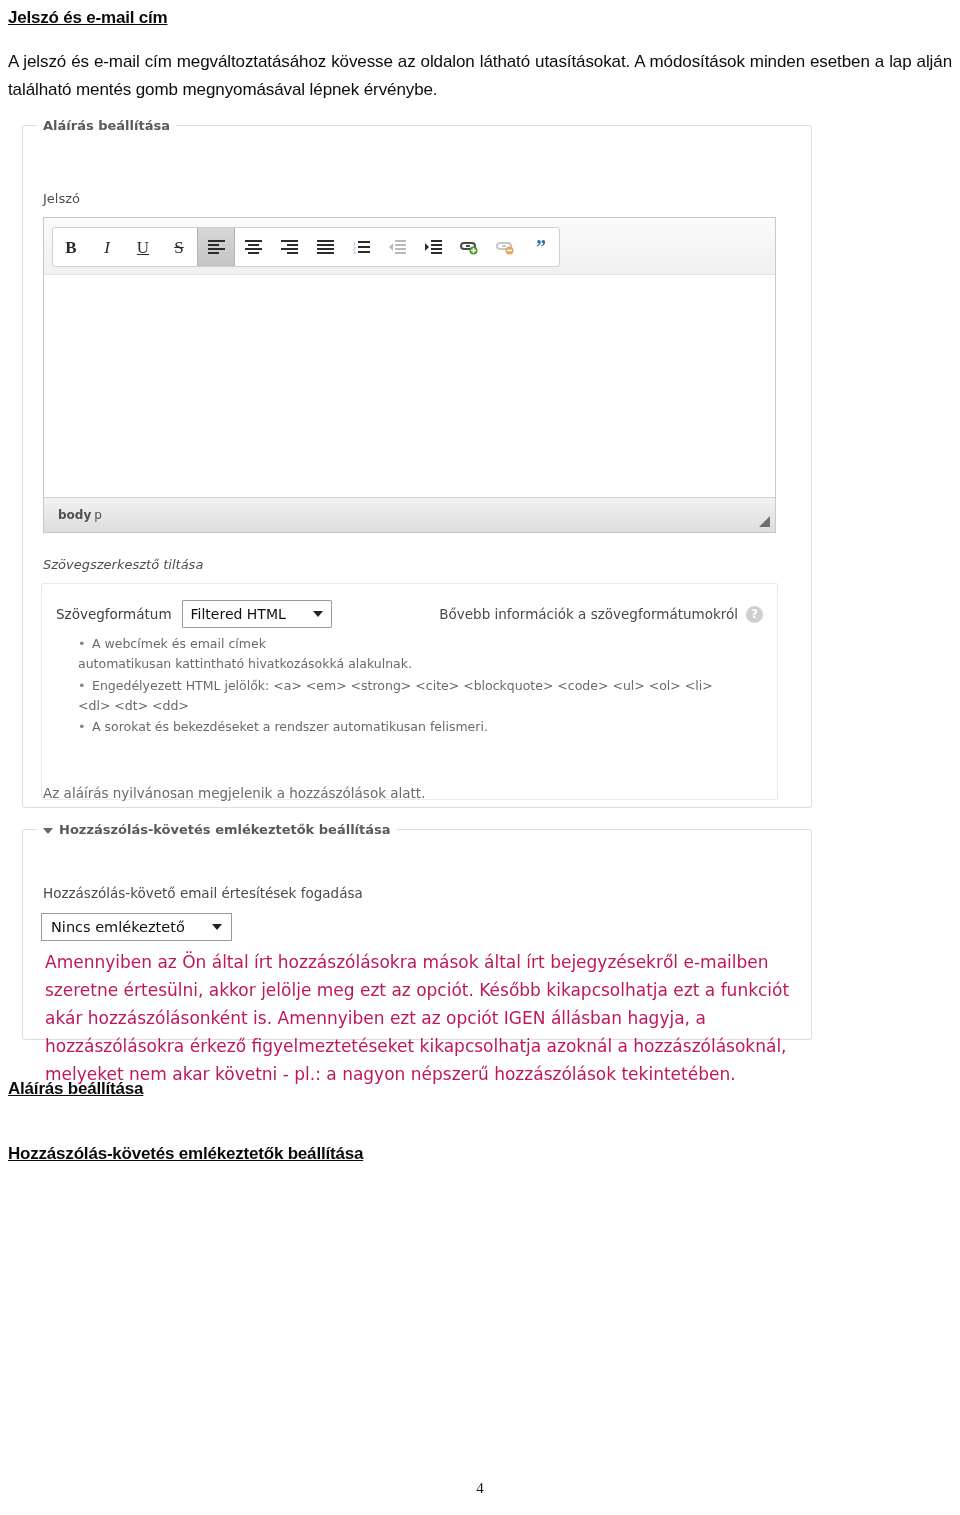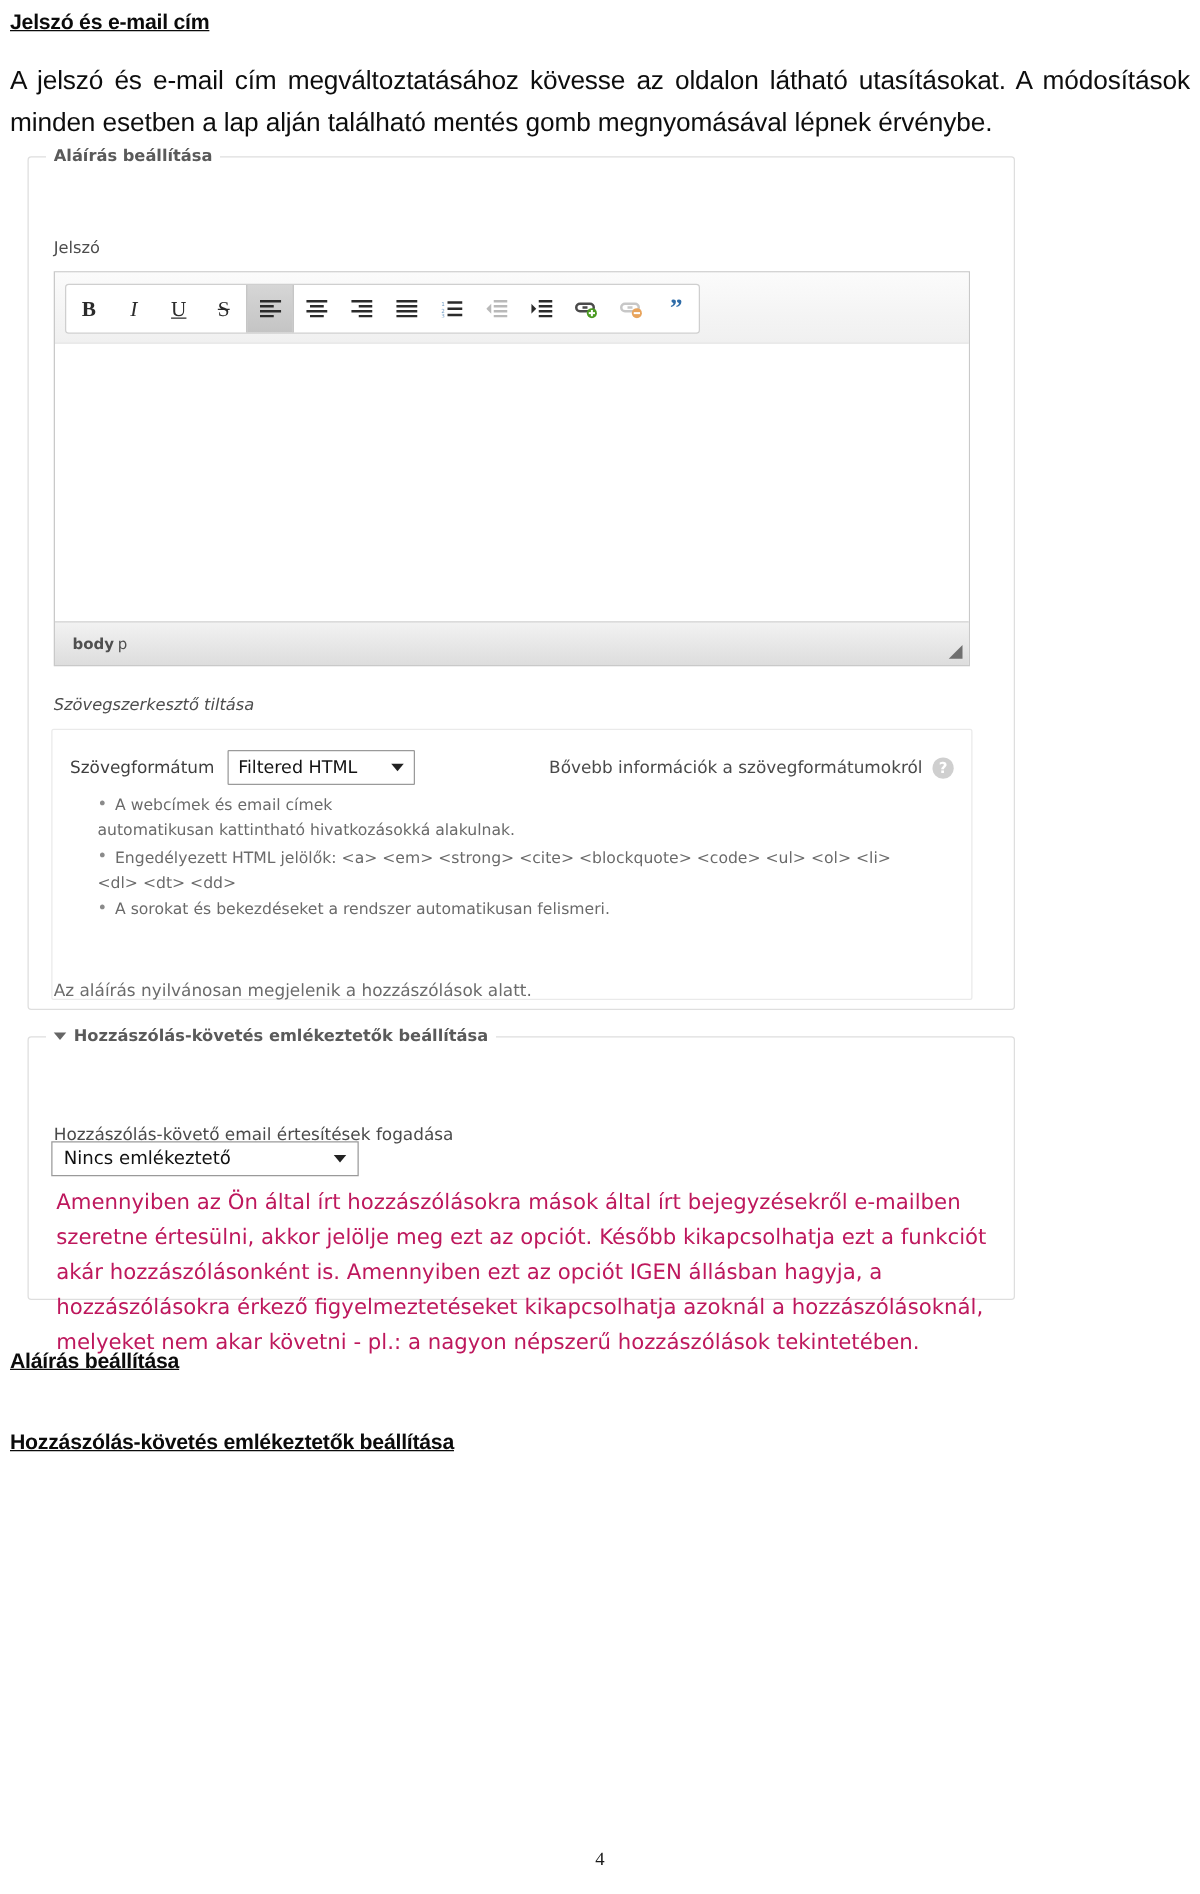--- a/index.html
+++ b/index.html
@@ -20,21 +20,21 @@
   
   .doc-heading {
     font-size: 17px;
     font-weight: bold;
     letter-spacing: -0.2px;
     color: #0b0b0b;
     margin: 0;
     text-decoration: underline;
   }
   .doc-para {
-    font-size: 21px;
+    font-size: 17px;
     line-height: 1.62;
     color: #0d0d0d;
     margin: 0;
     letter-spacing: -0.1px;
   }
   .justify { text-align: justify; text-align-last: left; }
 
   #top-block { position: absolute; left: 8px; top: 8px; width: 944px; }
   #top-block .doc-heading { margin-bottom: 20px; }
 
@@ -286,29 +286,28 @@
 
   
   #panel-comments {
     left: 0; top: 710px; width: 790px; height: 218px;
   }
   #comments-label {
     position: absolute;
     left: 20px; top: 48px;
     font-size: 13.5px;
     color: #4a4a4a;
-    margin-top: 15px;
   }
   #reminder-select {
     position: absolute;
     left: 18px; top: 76px;
     display: inline-flex;
     align-items: center;
     justify-content: space-between;
-    width: 246px;
+    width: 191px;
     height: 28px;
     padding: 0 9px;
     border: 1px solid #9a9a9a;
     background: #ffffff;
     font-size: 14.5px;
     color: #111;
     box-sizing: border-box;
   }
   #reminder-select .caret {
     width: 0; height: 0;

